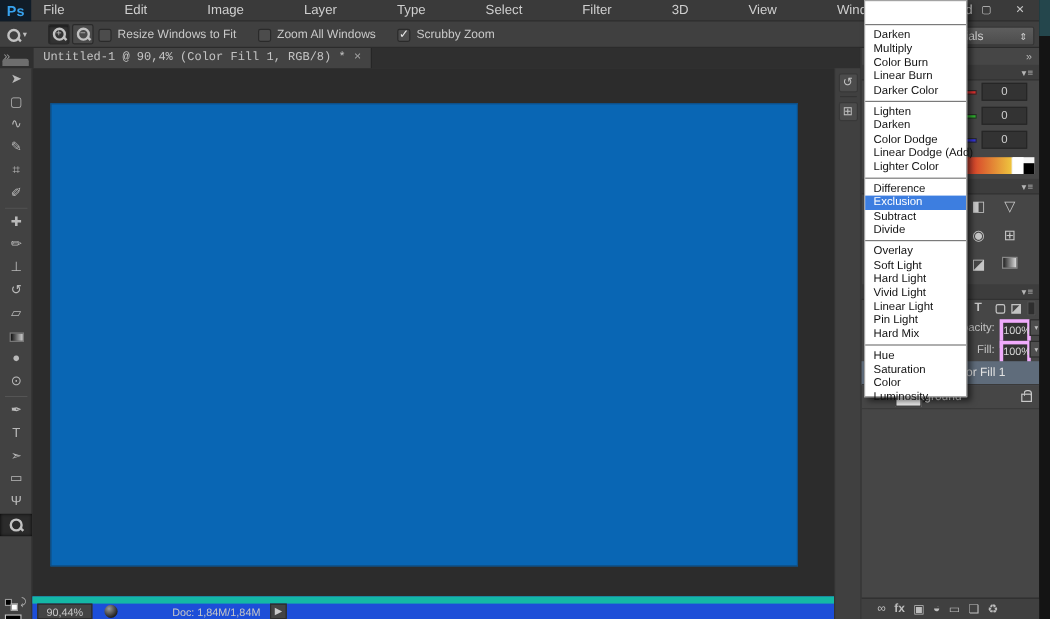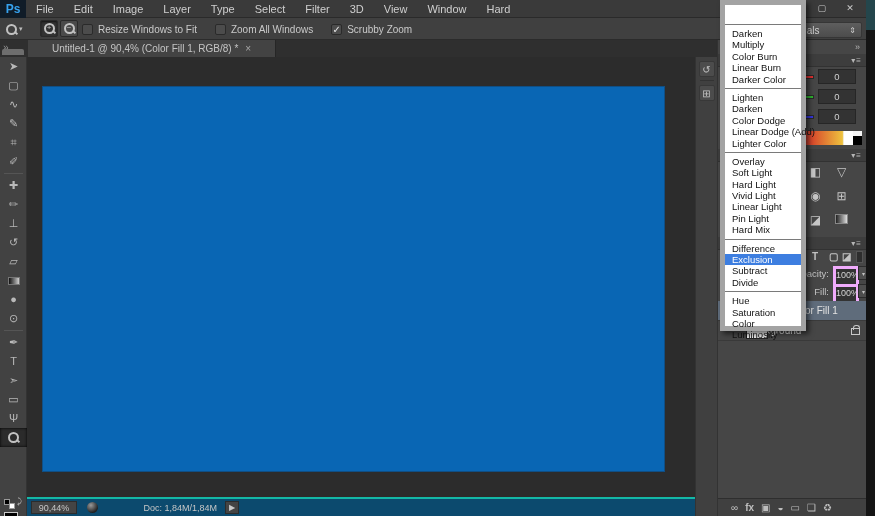--- a/index.html
+++ b/index.html
@@ -8,21 +8,21 @@
   .abs { position:absolute; }
   #screen { position:relative; width:875px; height:516px; }
 
   
   #ps-window { left:0; top:0; width:866px; height:516px; background:#424242;border-radius:11px; }
 
   
   #menubar { left:0; top:0; width:866px; height:18px; background:#3a3a3a; border-bottom:1px solid #2a2a2a; }
   #ps-logo { left:0; top:0; width:26px; height:18px; background:#101c28; color:#37a2ee;
              font-weight:bold; font-size:12px; text-align:center; line-height:18px; }
-  #menu-items { left:26px; top:0; height:18px; display:flex; align-items:center; }
+  #menu-items { left:26px; top:0; height:18px; display:flex; align-items:center;gap:30px; }
   .menu-item { color:#cfcfcf; font-size:11px; padding:0 10px; line-height:18px; cursor:default; }
   #win-controls { right:6px; top:1px; display:flex; gap:8px; }
   .winbtn { width:20px; height:14px; color:#c8c8c8; font-size:9px; text-align:center; line-height:14px; }
 
   
   #options-bar { left:0; top:18px; width:866px; height:22px; background:#404040; border-bottom:1px solid #2b2b2b; }
   .mag { position:relative; width:11px; height:11px; display:inline-block; }
   .mag:before { content:''; position:absolute; left:0; top:0; width:7px; height:7px;
                 border:2px solid #c2c2c2; border-radius:50%; }
   .mag:after { content:''; position:absolute; left:8px; top:8px; width:4px; height:2px;
@@ -44,21 +44,21 @@
                 border:1px solid #777; border-radius:8px; color:#262626; font-size:9.5px;
                 line-height:13px; font-weight:bold; }
   #workspace { left:768px; top:22px; width:94px; height:16px; background:linear-gradient(#5e5e5e,#4c4c4c);
                border:1px solid #363636; border-radius:2px; color:#d0d0d0; font-size:10px;
                display:flex; align-items:center; justify-content:space-between; padding:0 5px; }
 
   
   #tab-bar { left:0; top:40px; width:866px; height:17px; background:#2f2f2f; }
   #tabbar-chevrons { left:3px; top:2px; color:#9a9a9a; font-size:10px; }
   #doc-tab { left:28px; top:0; height:17px; background:#434343; border-right:1px solid #262626;
-             display:flex; align-items:center; gap:7px; padding:0 24px; }
+             display:flex; align-items:center; gap:7px; padding:0 8px;font-family:Liberation Mono, monospace; }
   #doc-tab .title { color:#c4c4c4; font-size:10px; white-space:nowrap; }
   #doc-tab .close { color:#a8a8a8; font-size:10px; }
   #tool-grip { left:2px; top:49px; width:22px; height:6px; background:#6e6e6e; border-radius:2px 2px 0 0; }
 
   
   #toolbar { left:0; top:57px; width:27px; height:459px; background:#424242; border-right:1px solid #333; }
   .tool { width:27px; height:19px; display:flex; align-items:center; justify-content:center; }
   .tool .g { color:#b9b9b9; font-size:11px; line-height:1; }
   .tool.selected { background:#2b2b2b; box-shadow:inset 0 0 3px #000; }
   .tool-divider { width:19px; height:1px; background:#333; margin:2px auto; border-bottom:1px solid #555; }
@@ -110,36 +110,36 @@
   .layer-name { position:absolute; left:72px; top:4px; color:#e2e2e2; font-size:10px; white-space:nowrap; }
   .lock-glyph { position:absolute; width:9px; height:7px; border:1px solid #c9c9c9; }
   .lock-glyph:before { content:''; position:absolute; top:-4px; left:1px; width:5px; height:4px;
                        border:1px solid #c9c9c9; border-bottom:none; border-radius:3px 3px 0 0; }
   #layers-bottom { position:absolute; left:0; bottom:0; width:149px; height:18px; background:#404040;
                    border-top:1px solid #2e2e2e; display:flex; align-items:center; gap:7px; padding-left:13px; }
   .lb-icon { color:#bdbdbd; font-size:10px; font-style:normal; }
   .lb-icon.fx { font-weight:bold; }
 
   
-  #status-bar { left:27px; top:497px; width:668px; height:19px; background:#0c4a6e; border-top:2px solid #14b8a6;
+  #status-bar { left:27px; top:497px; width:668px; height:19px; background:#1d4ed8; border-top:6px solid #14b8a6;
                 display:flex; align-items:center; }
   #status-zoom { margin-left:4px; width:46px; height:13px; background:#444; border:1px solid #2c2c2c;
                  color:#c6c6c6; font-size:9px; text-align:center; line-height:12px; }
   #status-sphere { margin-left:10px; width:11px; height:11px; border-radius:50%;
                    background:radial-gradient(circle at 35% 30%, #9a9a9a, #222 70%); }
   #status-doc { margin-left:14px; width:105px; color:#c6c6c6; font-size:9px; text-align:right; }
   #status-arrow { margin-left:8px; color:#c9c9c9; font-size:8px; width:14px; height:13px; background:#444;
                   border:1px solid #2c2c2c; text-align:center; line-height:12px; }
 
   
   #desktop-strip { left:866px; top:0; width:9px; height:516px; background:#141414; }
   #desktop-teal { left:0; top:0; width:9px; height:30px; }
 
   
-  #blend-menu { left:720px; top:0; width:86px; height:331px; background:#fff; border:5px solid #a3a3a3;
+  #blend-menu { left:720px; top:0; width:86px; height:331px; background:#fff; border:1px solid #a3a3a3;
                 box-shadow:3px 3px 5px rgba(0,0,0,.55); z-index:50; }
   #blend-partial { height:20px; border-bottom:1px solid #7a7a7a; }
   .menu-group { padding:3px 0; border-bottom:1px solid #7a7a7a; }
   .menu-group:last-child { border-bottom:none; }
   .blend-item { height:11.4px; line-height:11.4px; padding-left:7px; font-size:9.5px; color:#111;
                 white-space:nowrap; }
   .blend-item.selected { color:#fff; }
 </style>
 </head>
 <body>
@@ -416,35 +416,35 @@
           <div class="blend-item">Darker Color</div>
         </div>
         <div class="menu-group">
           <div class="blend-item">Lighten</div>
           <div class="blend-item">Darken</div>
           <div class="blend-item">Color Dodge</div>
           <div class="blend-item">Linear Dodge (Add)</div>
           <div class="blend-item">Lighter Color</div>
         </div>
         <div class="menu-group">
+          <div class="blend-item">Difference</div>
+          <div class="blend-item selected" style="background: rgb(61, 126, 224);">Exclusion</div>
+          <div class="blend-item">Subtract</div>
+          <div class="blend-item">Divide</div>
+        </div>
+        <div class="menu-group">
           <div class="blend-item">Overlay</div>
           <div class="blend-item">Soft Light</div>
           <div class="blend-item">Hard Light</div>
           <div class="blend-item">Vivid Light</div>
           <div class="blend-item">Linear Light</div>
           <div class="blend-item">Pin Light</div>
           <div class="blend-item">Hard Mix</div>
         </div>
         <div class="menu-group">
-          <div class="blend-item">Difference</div>
-          <div class="blend-item selected" style="background: rgb(61, 126, 224);">Exclusion</div>
-          <div class="blend-item">Subtract</div>
-          <div class="blend-item">Divide</div>
-        </div>
-        <div class="menu-group">
           <div class="blend-item">Hue</div>
           <div class="blend-item">Saturation</div>
           <div class="blend-item">Color</div>
           <div class="blend-item">Luminosity</div>
         </div>
       </div>
   </div>
 </div>
 
 </body></html>

